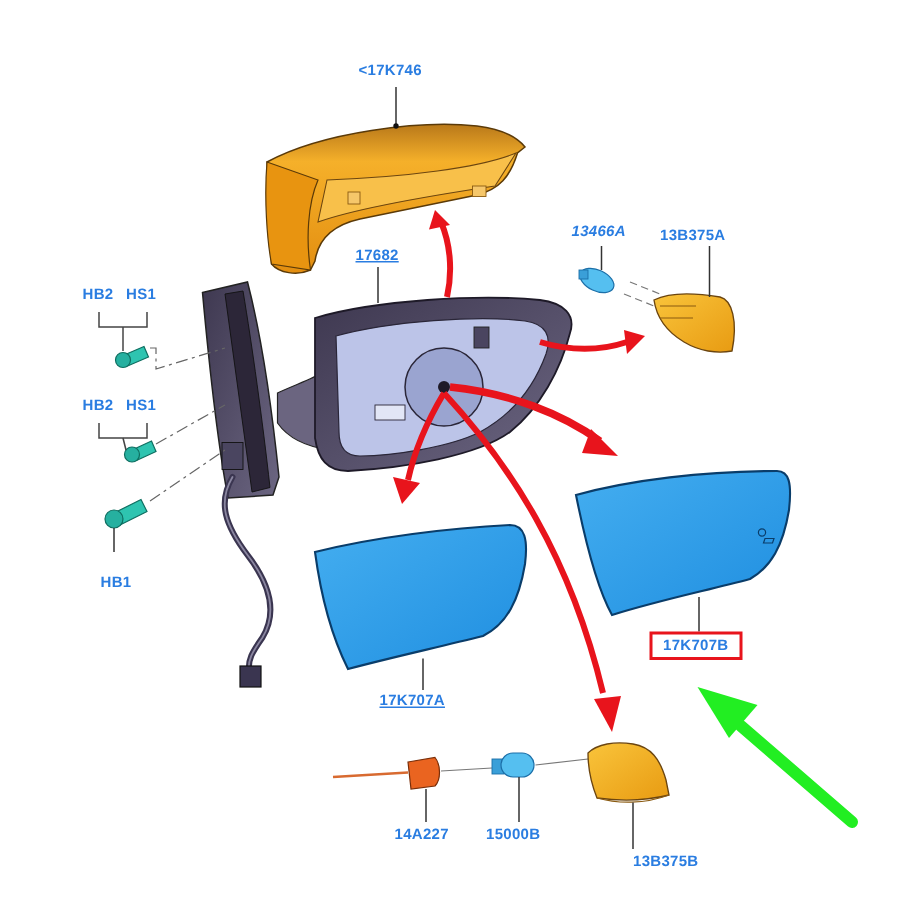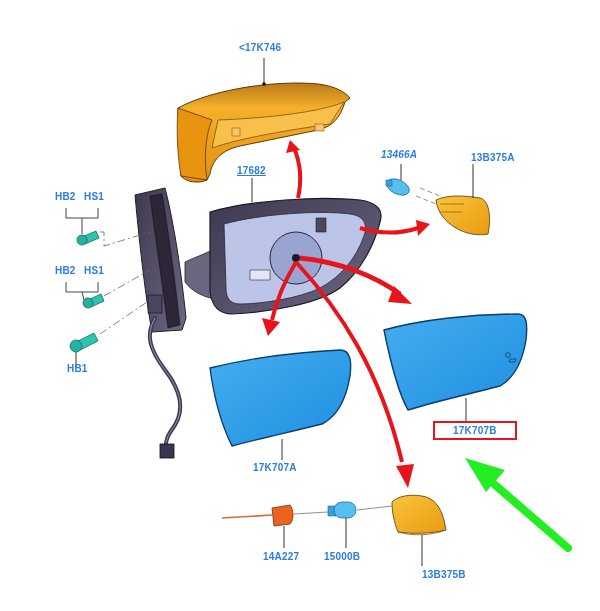--- a/index.html
+++ b/index.html
@@ -1,19 +1,19 @@
 <!DOCTYPE html>
 <html><head>
 <meta charset="utf-8">
 <style>
   html, body { margin:0; padding:0; background:#ffffff; }
   body { width:600px; height:611px; position:relative; overflow:hidden; font-family:"Liberation Sans", sans-serif; }
   #diagram { position:absolute; left:0; top:0; width:600px; height:611px; }
   .lbl { position:absolute; font-family:"Liberation Sans", sans-serif; font-weight:bold; font-size:10px; color:#2a7de1; white-space:nowrap; letter-spacing:0.2px; }
-  .boxed { border:2px solid #e8141c; padding:2px 18px; background:#fff; }
+  .boxed { border:2px solid #e8141c; padding:2px 7px; background:#fff; }
 </style>
 </head>
 <body>
 
 <svg id="diagram" viewBox="0 0 600 611" xmlns="http://www.w3.org/2000/svg">
   <defs>
     <linearGradient id="coverGrad" x1="0" y1="0" x2="0" y2="1">
       <stop offset="0" stop-color="#b9791a"></stop>
       <stop offset="0.25" stop-color="#f5b02a"></stop>
       <stop offset="1" stop-color="#e38e10"></stop>
@@ -156,26 +156,26 @@
 
   <g>
     <line x1="568" y1="548" x2="494" y2="484" stroke="#22ee22" stroke-width="8" stroke-linecap="round"></line>
     <polygon points="465,458 505,470 486,492" fill="#22ee22"></polygon>
   </g>
 </svg>
 
 <div class="lbl" style="left:239px; top:42px;">&lt;17K746</div>
 <div class="lbl" style="left:237px; top:165px;text-decoration:underline;">17682</div>
 <div class="lbl" style="left:381px; top:149px;font-style:italic;">13466A</div>
-<div class="lbl" style="left:471px; top:152px;text-align:center;">13B375A</div>
+<div class="lbl" style="left:440px; top:152px;text-align:center;">13B375A</div>
 
 <div class="lbl" style="left:55px; top:191px;">HB2</div>
 <div class="lbl" style="left:84px; top:191px;">HS1</div>
 <div class="lbl" style="left:55px; top:265px;">HB2</div>
 <div class="lbl" style="left:84px; top:265px;">HS1</div>
-<div class="lbl" style="left:67px; top:363px;">HB1</div>
+<div class="lbl" style="left:67px; top:383px;">HB1</div>
 
-<div class="lbl" style="left:253px; top:462px;">17K707A</div>
+<div class="lbl" style="left:253px; top:462px;text-decoration:underline;">17K707A</div>
 <div class="lbl boxed" style="left:433px; top:421px;">17K707B</div>
 
 <div class="lbl" style="left:263px; top:551px;">14A227</div>
 <div class="lbl" style="left:324px; top:551px;">15000B</div>
 <div class="lbl" style="left:394px; top:569px;margin-left:28px;">13B375B</div>
 
 </body></html>

